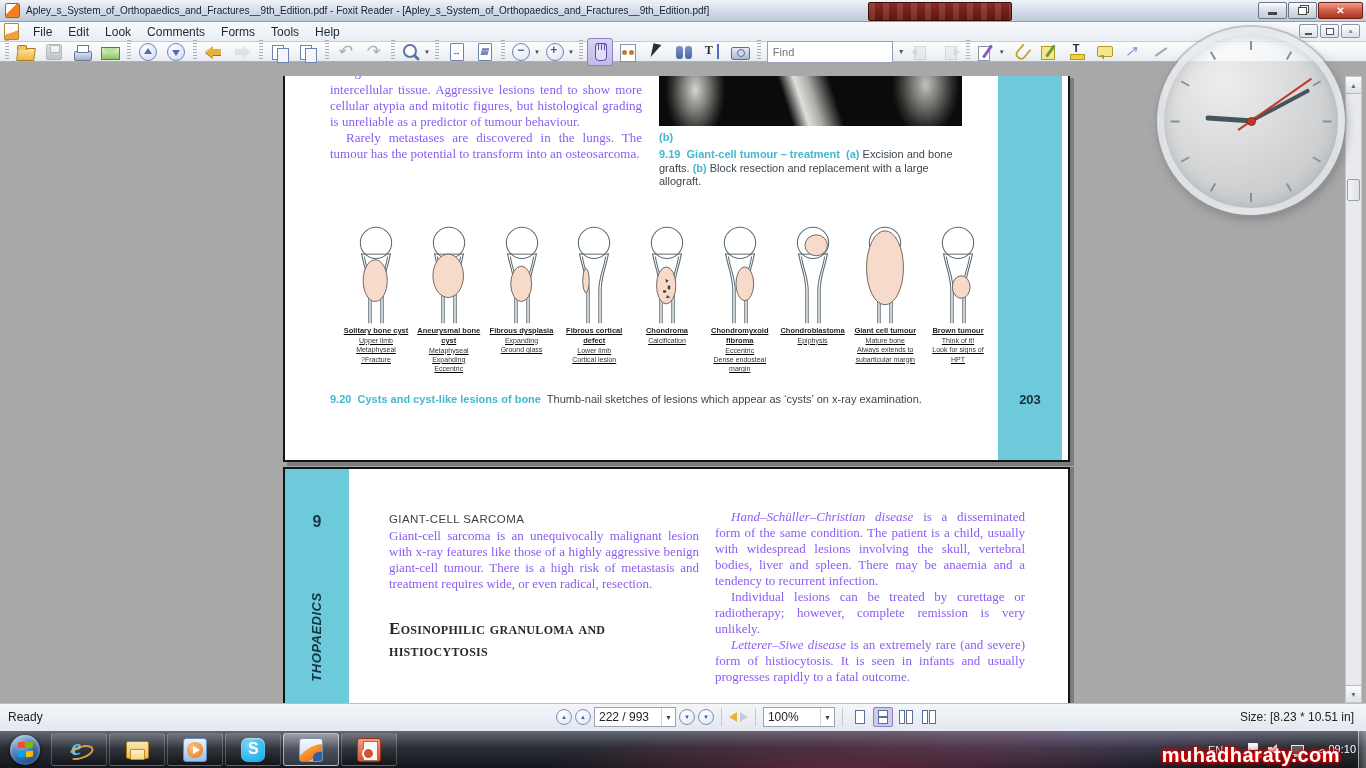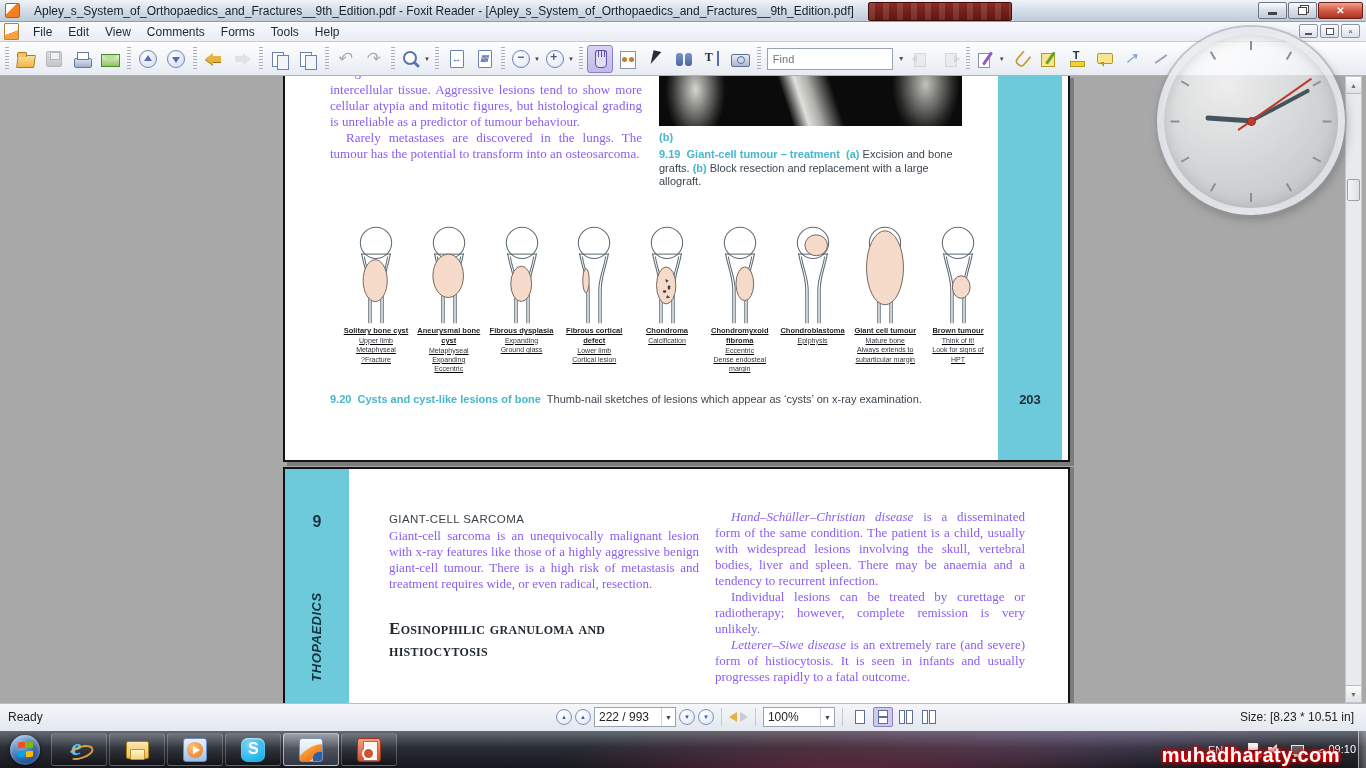--- a/index.html
+++ b/index.html
@@ -1,36 +1,36 @@
 <!DOCTYPE html>
 <html><head>
 <meta charset="utf-8">
 <style>
   html,body{margin:0;padding:0;background:#666;}
   #screen{position:relative;width:1366px;height:768px;overflow:hidden;font-family:"Liberation Sans",sans-serif;background:#a8a8a8;}
   
   .titlebar{position:absolute;left:0;top:0;width:100%;height:22px;background:linear-gradient(#f0f4f9,#d6dfea 45%,#bfcbd9);border-bottom:1px solid #8e9cad;display:flex;align-items:center;padding-left:5px;box-sizing:border-box;z-index:10;}
   .title-icon{width:13px;height:13px;background:linear-gradient(135deg,#fff 40%,#f08020 41%);border:1px solid #9a6a20;border-radius:2px;}
-  .title-text{font-size:12px;color:#14202c;margin-left:14px;white-space:nowrap;}
+  .title-text{font-size:10px;color:#14202c;margin-left:6px;white-space:nowrap;}
   .title-banner{position:absolute;left:868px;top:2px;width:142px;height:17px;border-radius:2px;border:1px solid #420c06;background:repeating-linear-gradient(90deg,rgba(255,255,255,.12) 0 6px,transparent 6px 14px),linear-gradient(#8a2a24,#5e150f);}
   .win-controls{position:absolute;right:3px;top:2px;display:flex;z-index:12;}
   .wc{width:29px;height:17px;margin-left:1px;border:1px solid #6d7685;border-radius:2px;background:linear-gradient(#fbfdfe,#dae1ea 45%,#c3ccd9);display:flex;align-items:center;justify-content:center;font-size:10px;color:#333;box-sizing:border-box;}
   .wc .bar{width:9px;height:3px;background:#444;margin-top:6px;}
   .wc .rsq{width:7px;height:6px;border:1px solid #444;background:#fff;box-shadow:2px -2px 0 -1px #fff,2px -2px 0 0 #444;}
   .wc.close{width:45px;background:linear-gradient(#f0a391,#d4604a 45%,#a93320);border-color:#6e2114;color:#fff;font-weight:bold;}
   
   .menubar{position:absolute;left:0;top:22px;width:100%;height:20px;background:linear-gradient(#f7f9fc,#e9eef5);border-bottom:1px solid #c6ccd6;display:flex;align-items:center;padding-left:4px;box-sizing:border-box;z-index:10;}
   .menu-app-icon{width:13px;height:15px;background:linear-gradient(160deg,#fff 55%,#f5a040 56%);border:1px solid #b58430;border-radius:1px;margin-right:6px;}
   .menu-item{padding:2px 8px;font-size:12px;color:#1d2733;}
   .child-controls{position:absolute;right:6px;top:2px;display:flex;}
   .cc{width:19px;height:14px;margin-left:2px;border:1px solid #8a93a2;border-radius:2px;background:linear-gradient(#fdfdfe,#dbe1ea);display:flex;align-items:center;justify-content:center;font-size:8px;color:#444;box-sizing:border-box;}
   .cc .bar{width:7px;height:2px;background:#555;margin-top:5px;}
   .cc .rsq{width:6px;height:5px;border:1px solid #555;background:#fff;}
   
-  .toolbar{position:absolute;left:0;top:42px;width:100%;height:34px;background:linear-gradient(#fefefe,#e7ebf2);border-bottom:1px solid #aab2bf;display:flex;align-items:center;padding:0 2px;box-sizing:border-box;z-index:10;}
+  .toolbar{position:absolute;left:0;top:42px;width:100%;height:20px;background:linear-gradient(#fefefe,#e7ebf2);border-bottom:1px solid #aab2bf;display:flex;align-items:center;padding:0 2px;box-sizing:border-box;z-index:10;}
   .tb-handle{width:4px;height:24px;margin:0 3px;background-image:repeating-linear-gradient(180deg,#a9b0bc 0 1px,transparent 1px 3px);}
   .tb-btn{min-width:26px;height:28px;border-radius:3px;display:flex;align-items:center;justify-content:center;position:relative;margin:0 1px;border:1px solid transparent;box-sizing:border-box;}
   .tb-btn.active{background:linear-gradient(#d9d3f2,#c2b9e8);border-color:#8b80c9;}
   .tb-btn.disabled{opacity:.45;filter:grayscale(1);}
   .dd{font-size:6px;color:#444;margin-left:2px;}
   .ic{width:22px;height:22px;position:relative;display:block;}
   .I-open-folder::after{content:"";position:absolute;left:2px;top:4px;width:8px;height:4px;background:#f0c35f;border:1px solid #a97c1f;border-bottom:none;border-radius:2px 2px 0 0;}
   .I-open-folder::before{content:"";position:absolute;left:2px;top:7px;width:16px;height:11px;background:linear-gradient(#fbe29a,#f0b445);border:1px solid #a97c1f;border-radius:1px;transform:skewX(-8deg);}
   .I-save::before{content:"";position:absolute;inset:3px;background:linear-gradient(#aebfd8,#7e97b8);border:1px solid #5a7094;border-radius:2px;}
   .I-save::after{content:"";position:absolute;left:7px;top:4px;width:8px;height:6px;background:#e8eef6;border:1px solid #5a7094;}
@@ -214,21 +214,21 @@
     <span class="wc close">
         <span>✕</span>
       </span>
   </div>
 
   <div class="menubar">
     <span class="menu-app-icon"></span>
     <span id="menu-items" style="display:flex">
         <span class="menu-item">File</span>
         <span class="menu-item">Edit</span>
-        <span class="menu-item">View</span>
+        <span class="menu-item">Look</span>
         <span class="menu-item">Comments</span>
         <span class="menu-item">Forms</span>
         <span class="menu-item">Tools</span>
         <span class="menu-item">Help</span>
       </span>
     <span class="child-controls">
       <span class="cc">
           <span class="bar"></span>
         </span>
       <span class="cc">

